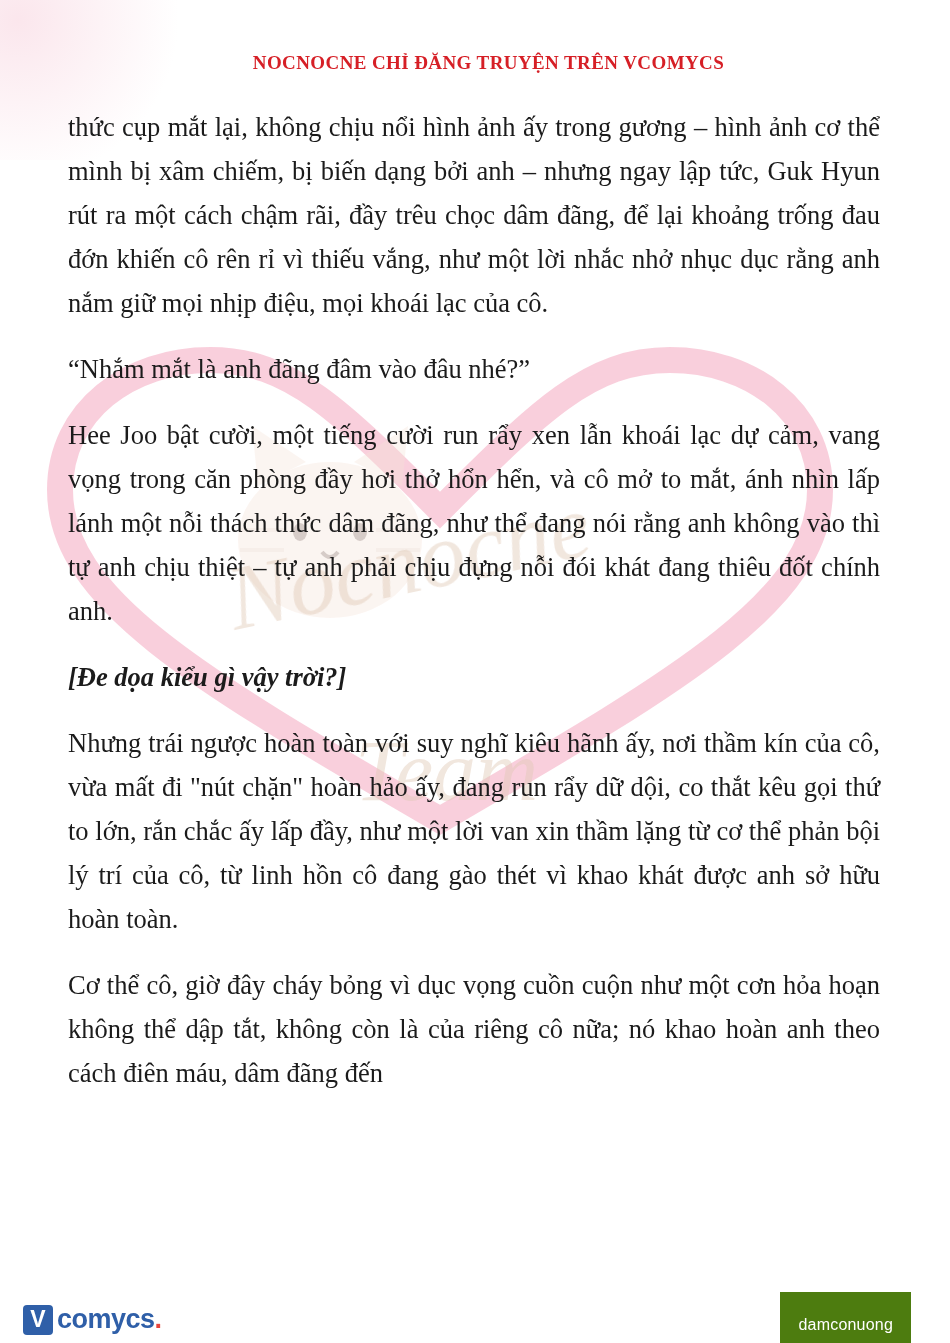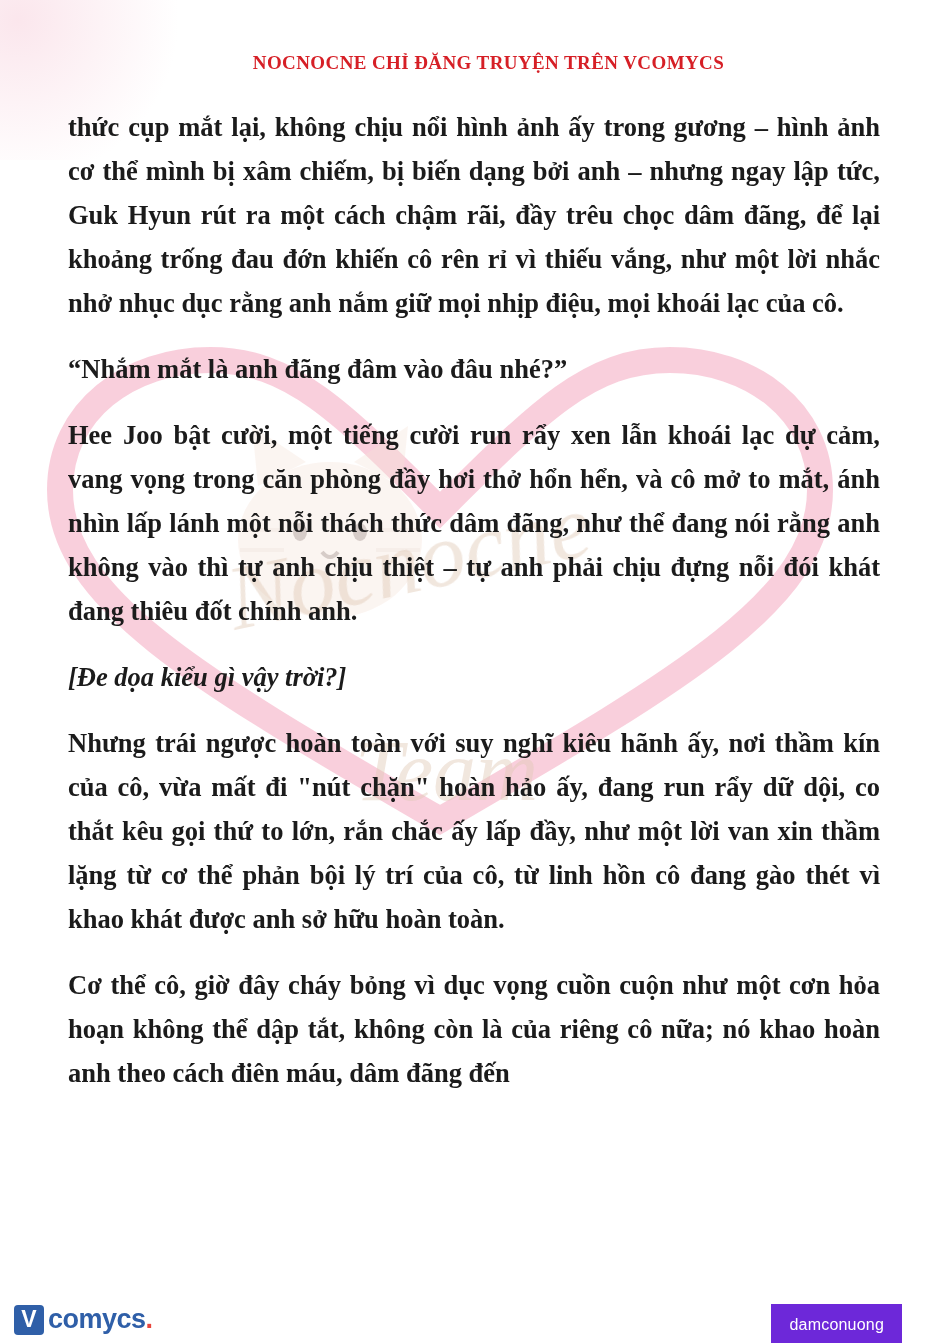--- a/index.html
+++ b/index.html
@@ -66,38 +66,37 @@
   }
 
   p.para {
     margin: 0 0 22px 0;
     font-family: "Liberation Serif", serif;
     font-size: 26.5px;
     line-height: 44px;
     color: #1b1b1b;
     text-align: justify;
     text-justify: inter-word;
-    font-weight: bold;
   }
   p.para.last-line-normal {
     text-align-last: left;
   }
   p.italic-note {
     font-style: italic;
     font-weight: bold;
     text-align: left;
   }
   p.quote {
     text-align: left;
   }
 
   
   .footer {
     position: absolute;
-    left: 0;
+    left: 9px;
     bottom: 0;
     width: 902px;
     height: 60px;
     z-index: 4;
     text-decoration: underline;
   }
   .footer-logo {
     position: absolute;
     left: 14px;
     bottom: 8px;
@@ -135,25 +134,25 @@
     letter-spacing: -0.5px;
   }
   .footer-logo .logotext .dot {
     color: #e8453c;
   }
 
   .footer-badge {
     position: absolute;
     right: 0;
     bottom: 0;
-    background: #6d28d9;
+    background: #4d7c0f;
     color: #ffffff;
     font-family: "Liberation Sans", sans-serif;
     font-size: 16px;
-    padding: 12px 18px 9px 18px;
+    padding: 24px 18px 9px 18px;
     letter-spacing: 0.2px;
   }
 
   
   .corner-wash {
     position: absolute;
     left: -60px;
     top: -40px;
     width: 260px;
     height: 200px;

